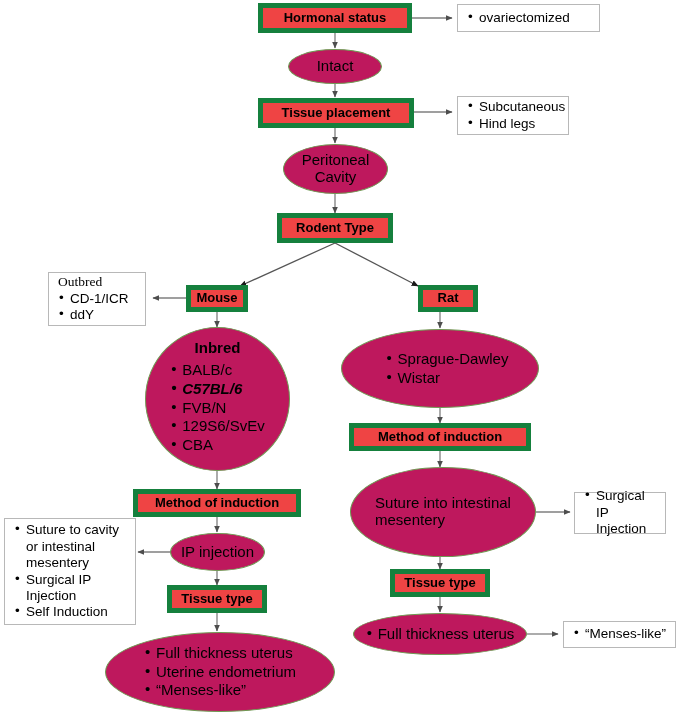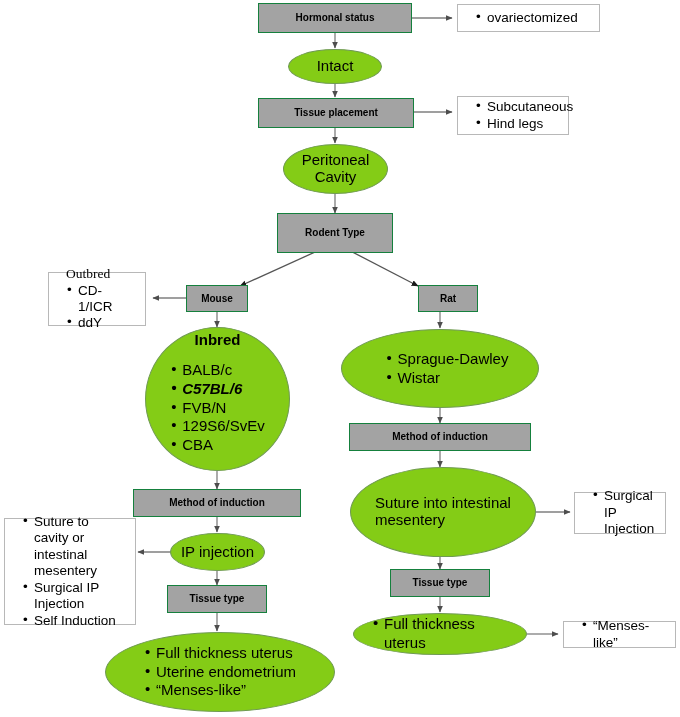--- a/index.html
+++ b/index.html
@@ -29,44 +29,44 @@
     position: absolute;
     box-sizing: border-box;
     display: flex;
     align-items: center;
     justify-content: center;
     text-align: center;
     line-height: 1.12;
   }
   
   .pbox {
-    background: #a3a3a3;
-    border: 1px solid #15803d;
+    background: #ef4444;
+    border: 5px solid #15803d;
     font-weight: bold;
-    font-size: 10px;
+    font-size: 13px;
     color: #000;
   }
   
   .ell {
-    background: #84cc16;
+    background: #be185d;
     border: 1px solid #6f9a53;
     border-radius: 50%;
     font-size: 15px;
   }
   
   .nbox {
     background: #ffffff;
     border: 1px solid #b8b8b8;
     font-size: 13.5px;
     justify-content: flex-start;
     text-align: left;
     padding: 3px 5px;
   }
   .list {
-    margin: 12px;
+    margin: 4px;
     padding: 0;
     list-style: none;
     width: 100%;
   }
   .list li {
     position: relative;
     padding-left: 12px;
     margin: 0;
     line-height: 1.22;
   }
@@ -187,21 +187,21 @@
     <span>Tissue placement</span>
   </div>
 
   <div class="node ell" style="left:283px; top:144px; width:105px; height:50px;">
     <span class="ell-inner">
       <span class="wrap-text">Peritoneal</span>
       <span class="wrap-text">Cavity</span>
     </span>
   </div>
 
-  <div class="node pbox" style="left:277px; top:213px; width:116px; height:40px;">
+  <div class="node pbox" style="left:277px; top:213px; width:116px; height:30px;">
     <span>Rodent Type</span>
   </div>
 
   <div class="node pbox" style="left:186px; top:285px; width:62px; height:27px;">
     <span>Mouse</span>
   </div>
 
   <div class="node nbox" style="left:48px; top:272px; width:98px; height:54px;">
     <ul class="list">
       <li class="nobullet">Outbred</li>

